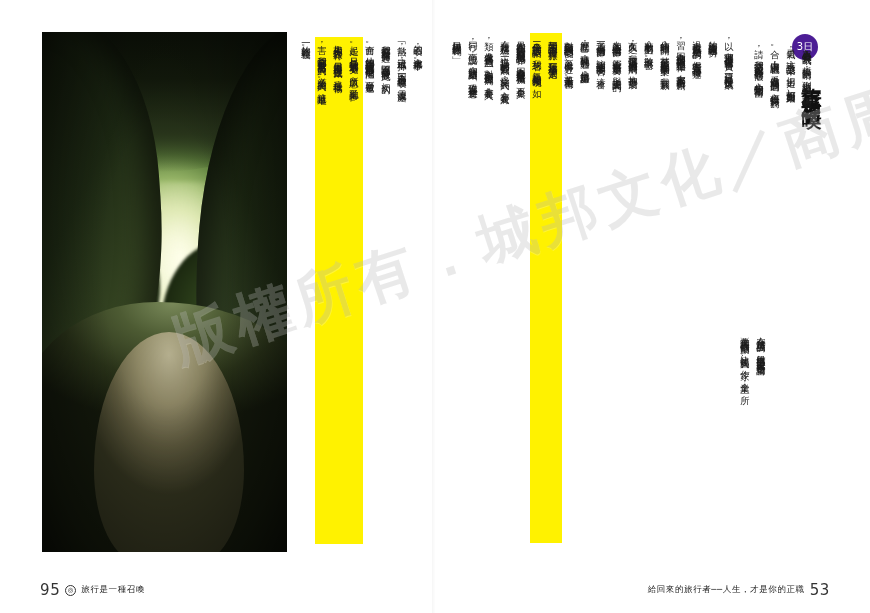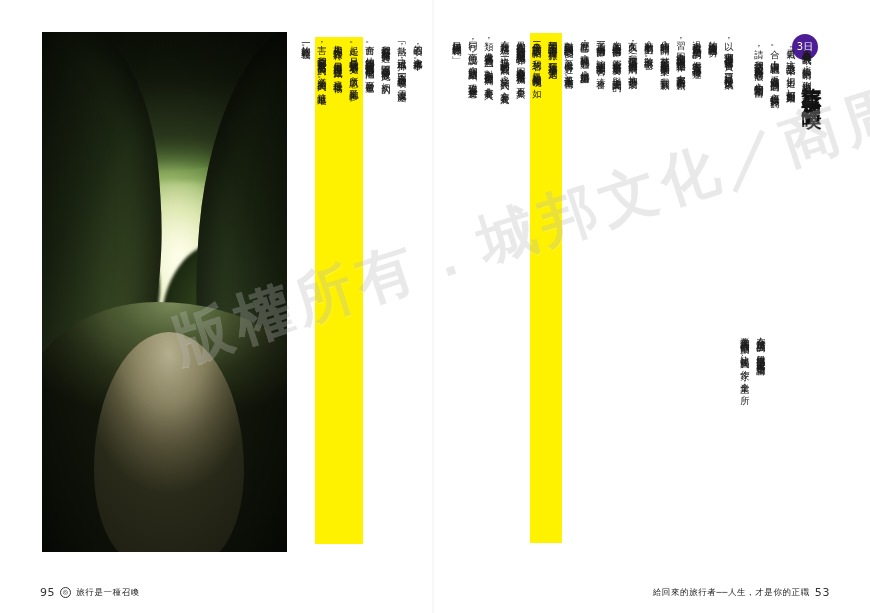--- a/index.html
+++ b/index.html
@@ -194,21 +194,21 @@
     bottom: 14px;
     font-size: 8.5px;
     color: #222;
     display: flex;
     align-items: center;
     gap: 5px;
     letter-spacing: .6px;
   }
   .footer-left { left: 40px; }
   .footer-right { right: 40px; }
-  .folio { font-size: 11px; color: #333; }
+  .folio { font-size: 15px; color: #333; }
   .foot-mark {
     display: inline-flex;
     align-items: center; justify-content: center;
     width: 11px; height: 11px;
     border: 1px solid #333;
     border-radius: 50%;
     font-size: 6.5px;
     line-height: 1;
   }
 </style>

